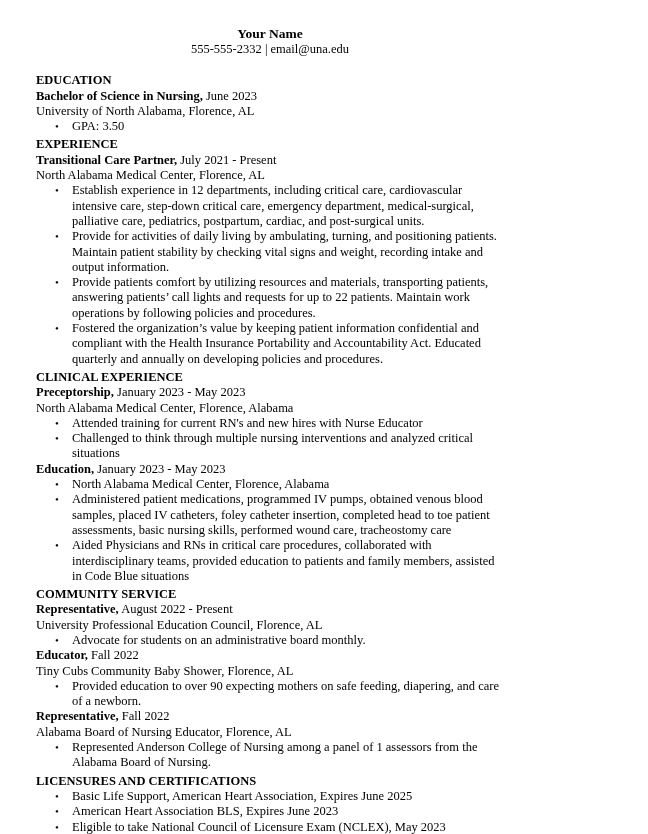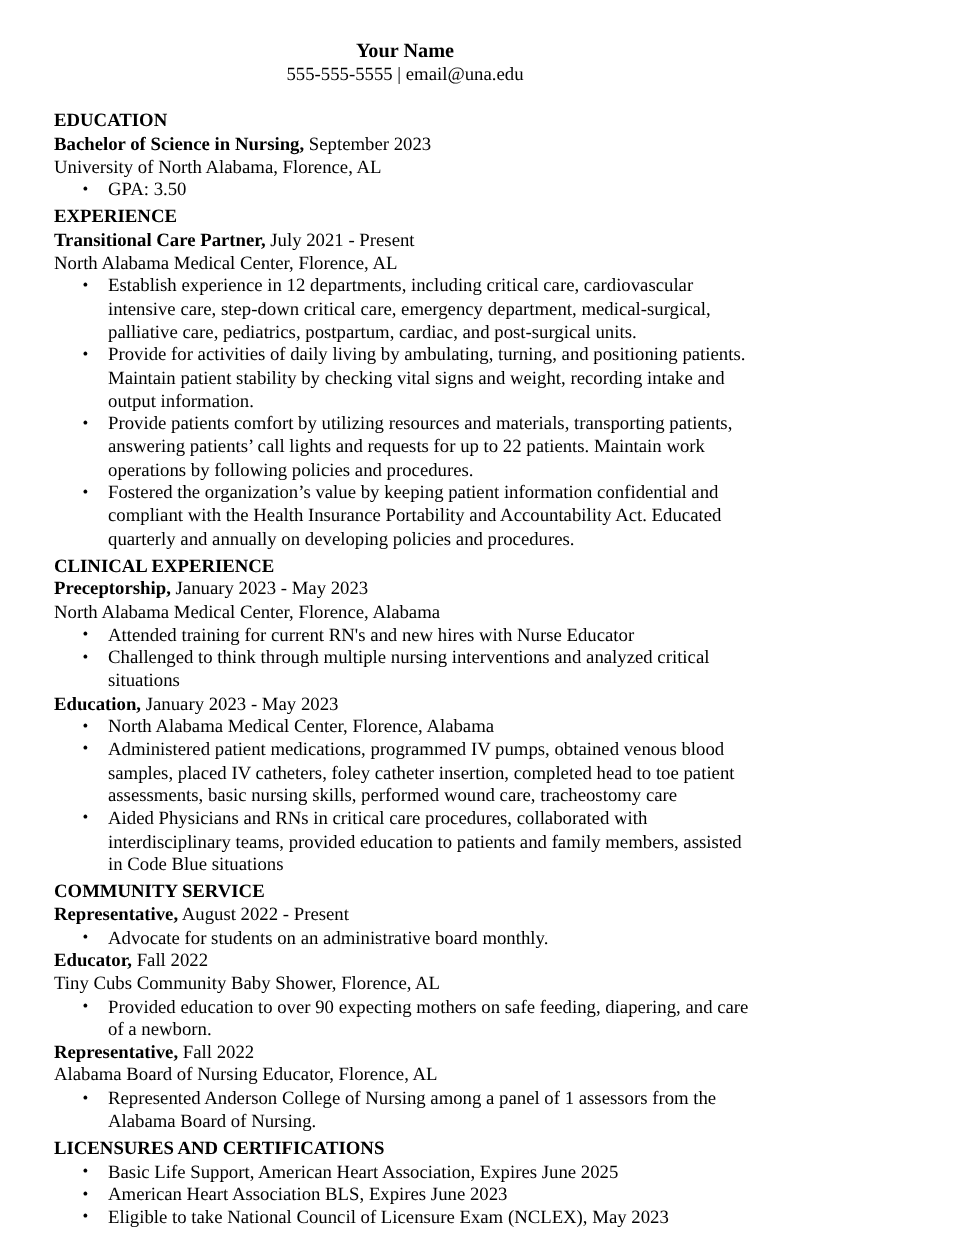--- a/index.html
+++ b/index.html
@@ -37,27 +37,27 @@
   }
   .btext { flex: 1 1 auto; }
 </style>
 </head>
 <body>
 
 <div class="page">
 
   <div class="header">
     <div class="name">Your Name</div>
-    <div class="contact">555-555-5555 | email@una.edu</div>
+    <div class="contact">555-555-2332 | email@una.edu</div>
   </div>
 
   <section class="first">
     <h2>EDUCATION</h2>
     <div class="entry">
-      <div class="role-line"><span class="role">Bachelor of Science in Nursing,</span> <span>September 2023</span></div>
+      <div class="role-line"><span class="role">Bachelor of Science in Nursing,</span> <span>June 2023</span></div>
       <div class="org">University of North Alabama, Florence, AL</div>
       <div class="bullet">
           <span class="dot">•</span>
           <span class="btext">GPA: 3.50</span>
         </div>
     </div>
   </section>
 
   <section>
     <h2>EXPERIENCE</h2>
@@ -111,20 +111,21 @@
           <span class="dot">•</span>
           <span class="btext">Aided Physicians and RNs in critical care procedures, collaborated with interdisciplinary teams, provided education to patients and family members, assisted in Code Blue situations</span>
         </div>
     </div>
   </section>
 
   <section>
     <h2>COMMUNITY SERVICE</h2>
     <div class="entry">
       <div class="role-line"><span class="role">Representative,</span> <span>August 2022 - Present</span></div>
+      <div class="org">University Professional Education Council, Florence, AL</div>
       <div class="bullet">
           <span class="dot">•</span>
           <span class="btext">Advocate for students on an administrative board monthly.</span>
         </div>
     </div>
     <div class="entry">
       <div class="role-line"><span class="role">Educator,</span> <span>Fall 2022</span></div>
       <div class="org">Tiny Cubs Community Baby Shower, Florence, AL</div>
       <div class="bullet">
           <span class="dot">•</span>

